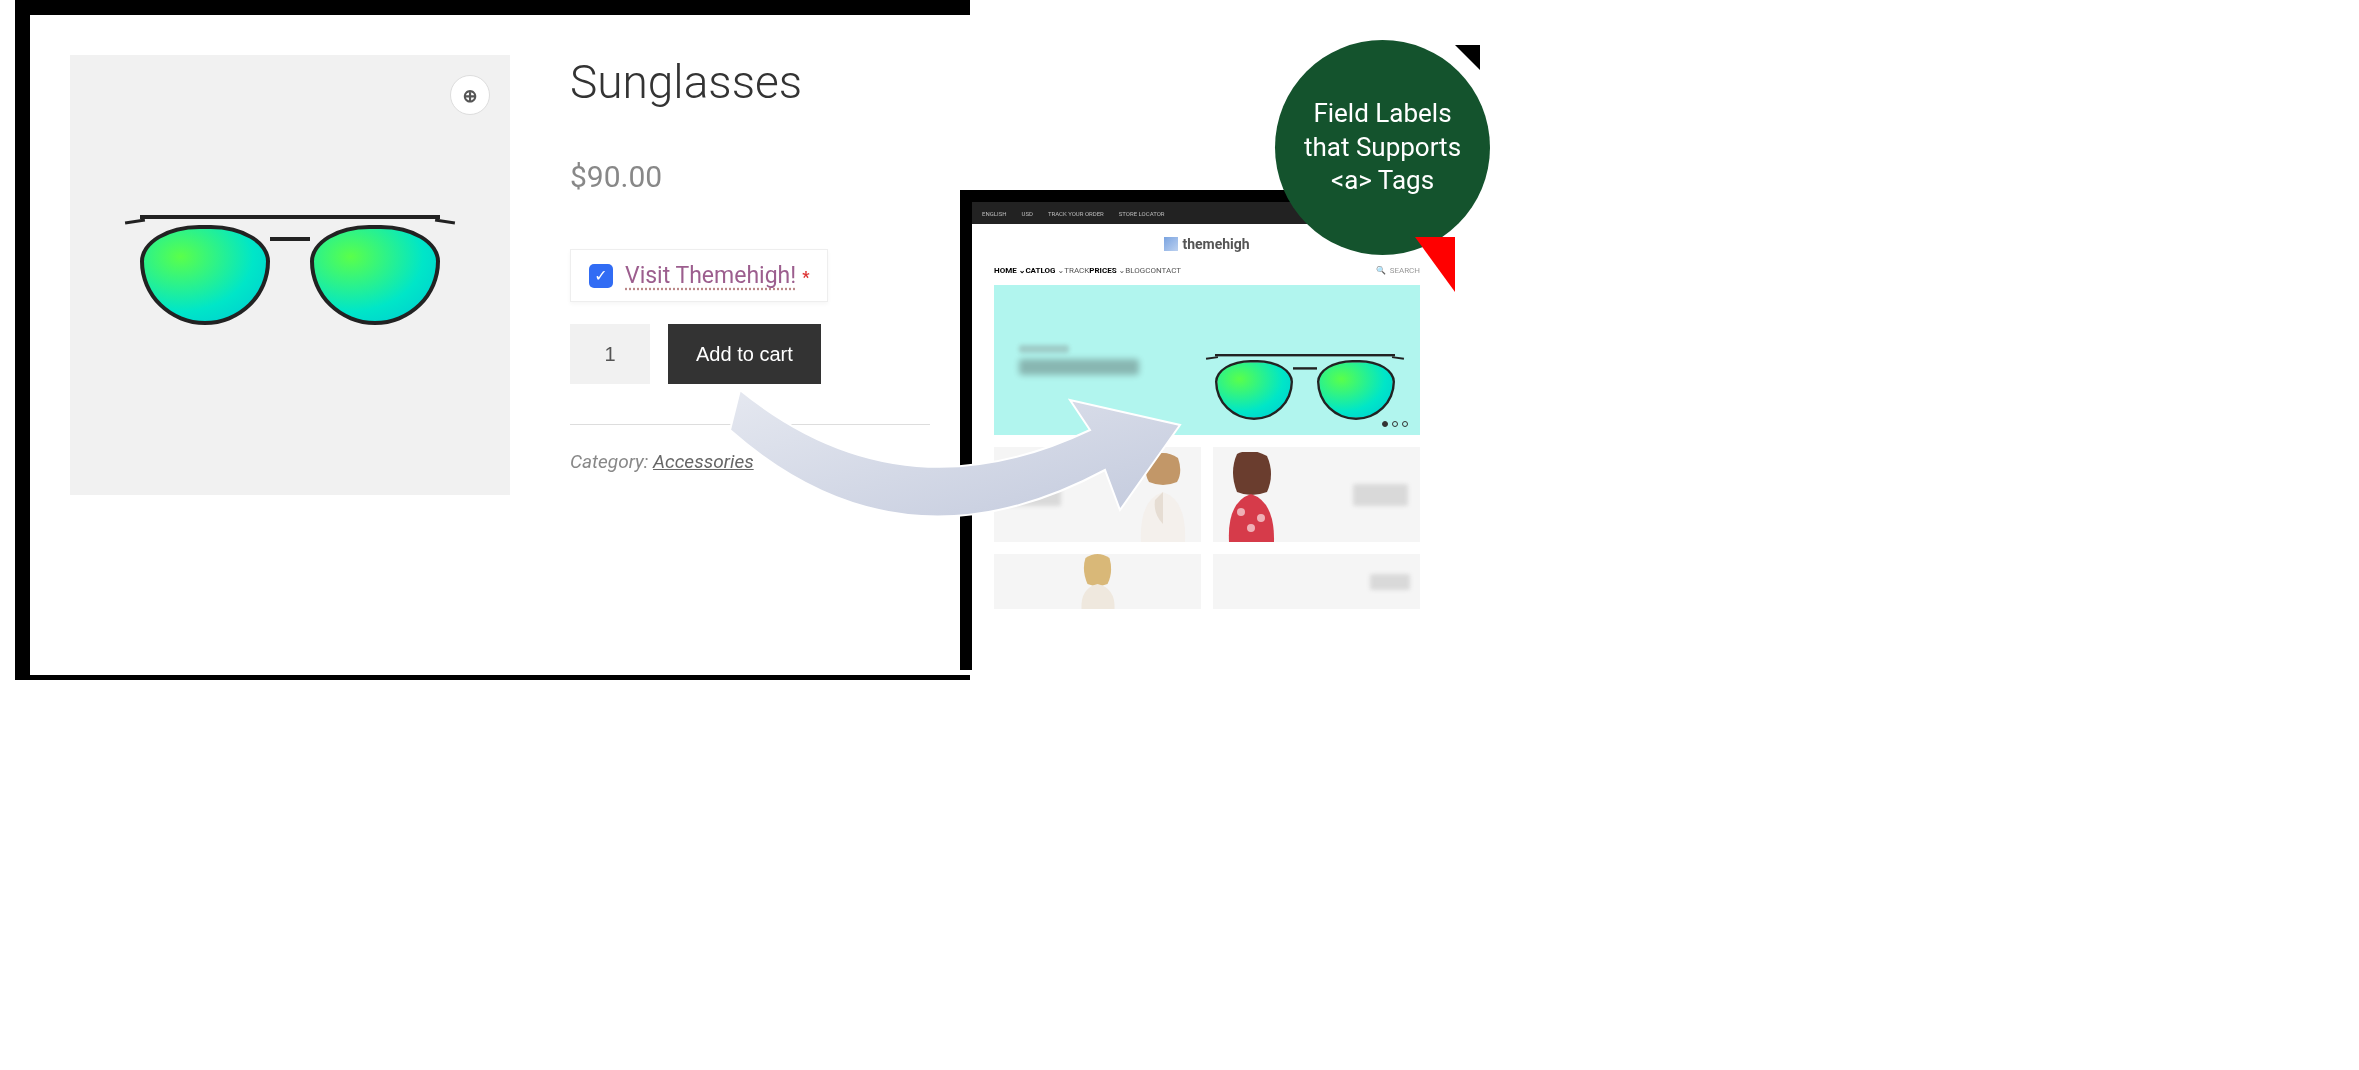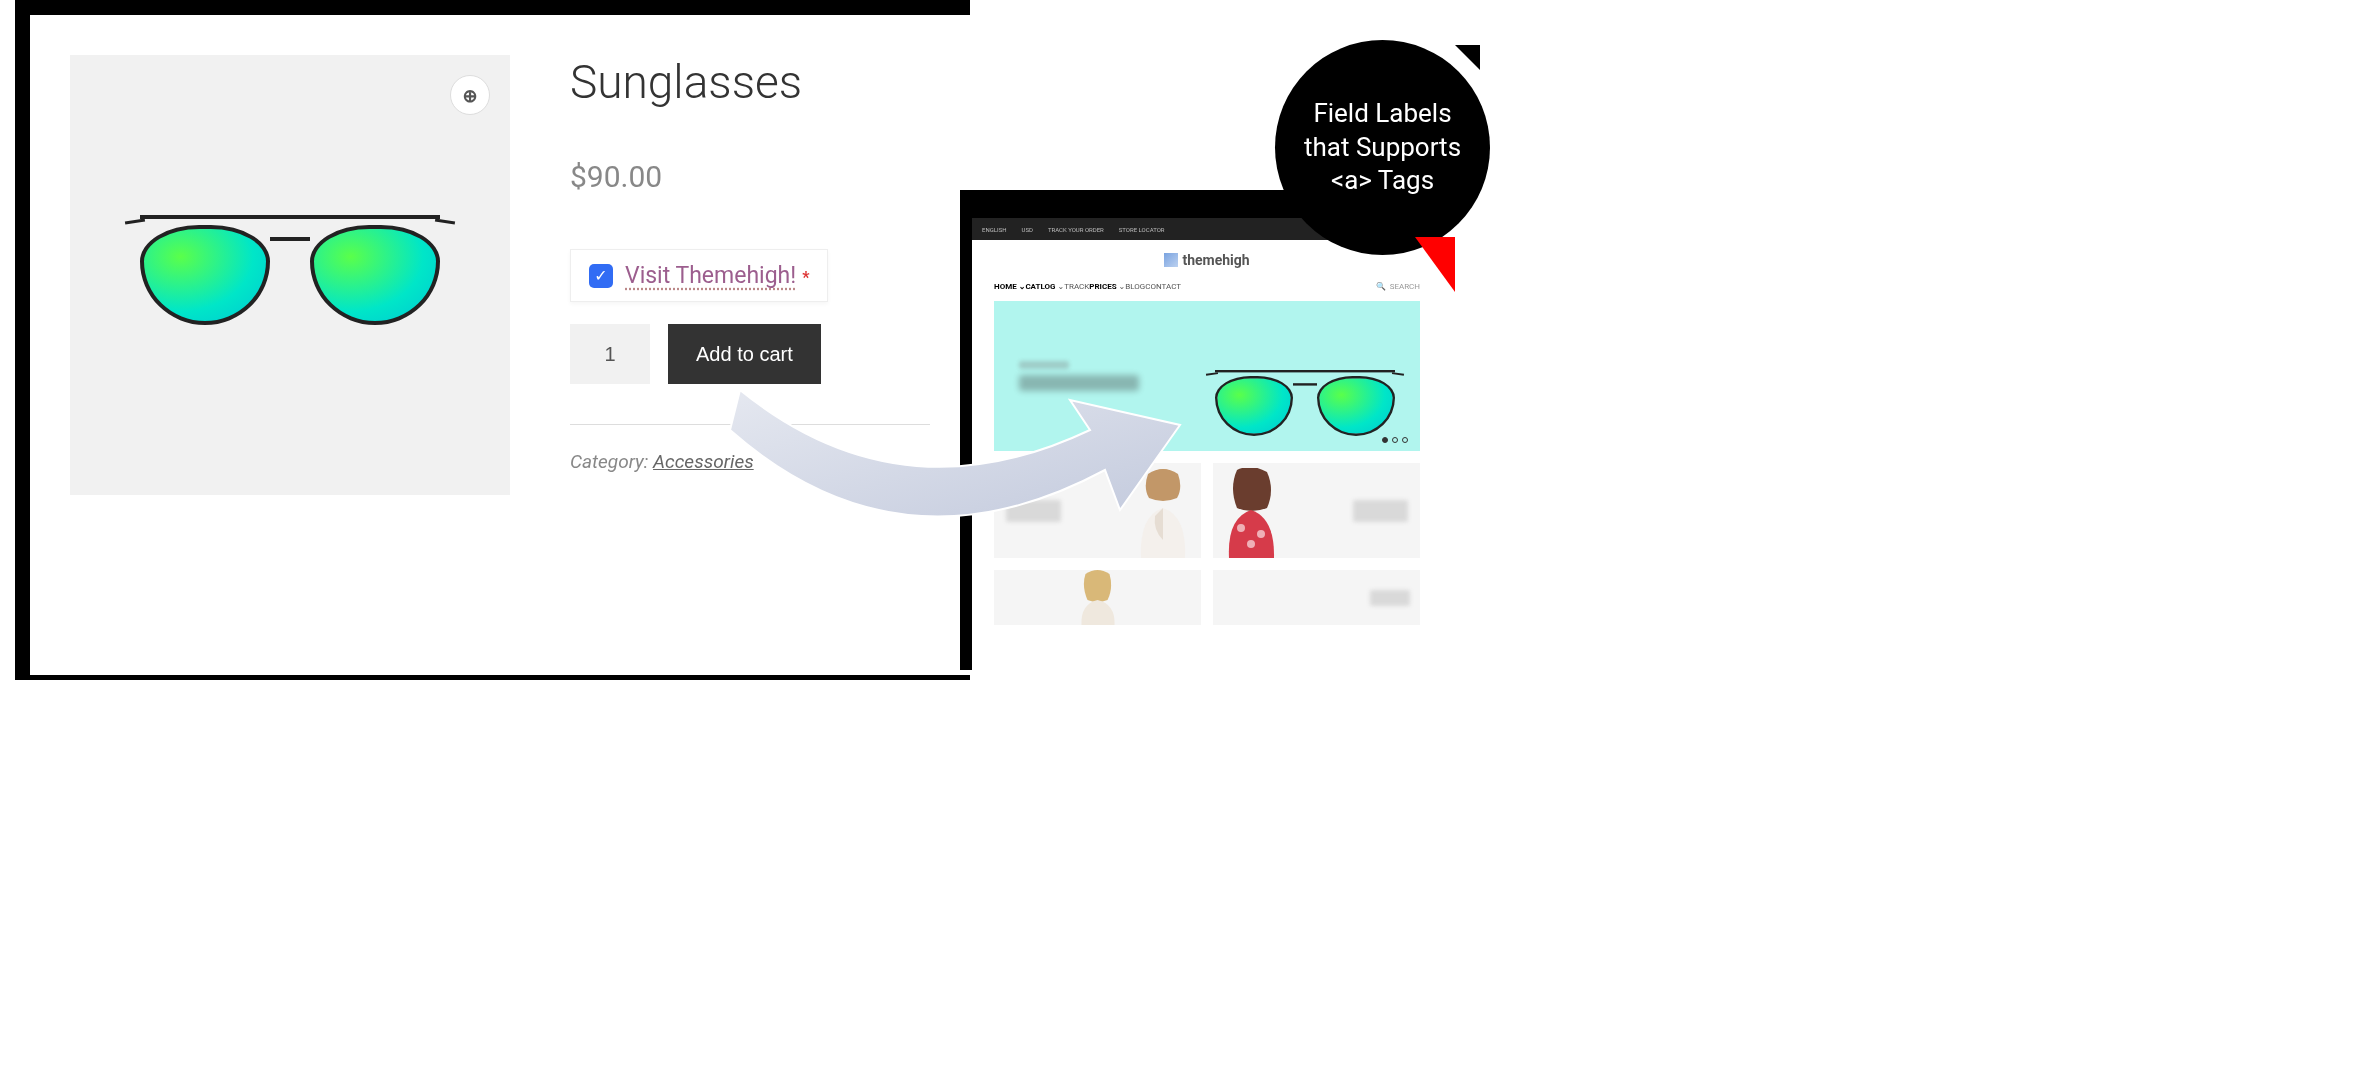--- a/index.html
+++ b/index.html
@@ -29,21 +29,21 @@
     .req { color: #d33; font-weight: bold; margin-left: 2px; }
     .cart-row { display: flex; gap: 18px; margin-bottom: 40px; align-items: stretch; }
     .qty { width: 80px; height: 60px; background: #f1f1f1; border: none; text-align: center; font-size: 20px; color: #555; }
     .add-cart { background: #333; color: #fff; border: none; padding: 0 28px; font-size: 20px; cursor: pointer; height: 60px; }
     .divider { border: none; border-top: 1px solid #ddd; margin: 0 0 25px; }
     .category { font-size: 19px; color: #888; font-style: italic; }
     .category a { color: #666; text-decoration: underline; }
 
     
     .right-frame { position: absolute; left: 960px; top: 190px; width: 480px; height: 480px; background: #000; }
-    .right-card { position: absolute; left: 972px; top: 202px; width: 470px; height: 470px; background: #fff; margin-top: 16px; }
+    .right-card { position: absolute; left: 972px; top: 202px; width: 470px; height: 470px; background: #fff; }
     .topbar-dark { height: 22px; background: #222; color: #bbb; font-size: 6px; display: flex; align-items: center; padding: 0 10px; gap: 15px; justify-content: space-between; }
     .tb-left, .tb-right { display: flex; gap: 15px; }
     .logo-row { text-align: center; padding: 12px 0 5px; }
     .logo-text { font-size: 14px; font-weight: bold; color: #555; display: inline-flex; align-items: center; gap: 4px; }
     .logo-icon { width: 14px; height: 14px; background: linear-gradient(135deg, #7aa3e0, #bcd1f0); display: inline-block; }
     .nav-row { display: flex; justify-content: space-between; align-items: center; padding: 6px 22px 10px; font-size: 8px; color: #555; }
     .nav-links { display: flex; }
     .nav-links span:first-child { color: #000; font-weight: bold; }
     .search { display: flex; align-items: center; gap: 3px; color: #999; }
     .hero { margin: 0 22px 12px; height: 150px; background: #b1f5ee; position: relative; display: flex; align-items: center; }
@@ -56,21 +56,21 @@
     .dot.active { background: #333; }
     .promo-row { display: flex; gap: 12px; padding: 0 22px 12px; }
     .promo { flex: 1; height: 95px; background: #f5f5f5; position: relative; display: flex; align-items: center; padding: 0 12px; }
     .promo-text { width: 55px; height: 22px; background: #888; opacity: 0.25; filter: blur(2px); border-radius: 2px; }
     .promo svg, .promo .silhouette { position: absolute; right: 8px; bottom: 0; }
     .promo-row2 { display: flex; gap: 12px; padding: 0 22px; }
     .promo2 { flex: 1; height: 55px; background: #f5f5f5; position: relative; overflow: hidden; display: flex; align-items: center; justify-content: flex-end; padding-right: 10px; gap: 8px; }
 
     
     .bubble-wrap { position: absolute; left: 1275px; top: 40px; width: 220px; height: 260px; }
-    .bubble { width: 215px; height: 215px; background: #000000; border-radius: 50%; display: flex; align-items: center; justify-content: center; text-align: center; color: #fff; font-size: 26px; padding: 20px; line-height: 1.3; }
+    .bubble { width: 215px; height: 215px; background: #14532d; border-radius: 50%; display: flex; align-items: center; justify-content: center; text-align: center; color: #fff; font-size: 26px; padding: 20px; line-height: 1.3; }
     .bubble-tail { width: 0; height: 0; border-left: 40px solid transparent; border-right: 0px solid transparent; border-top: 55px solid red; margin-left: 140px; margin-top: -18px; }
     .bubble-corner { position: absolute; right: 15px; top: 5px; width: 40px; height: 40px; }
     .bubble-corner::before { content: ""; position: absolute; right: 0; top: 0; border-top: 25px solid #000; border-left: 25px solid transparent; }
 
     
     .arrow { position: absolute; left: 720px; top: 370px; width: 470px; height: 220px; pointer-events: none; }
   </style>
 </head>
 <body>
 

